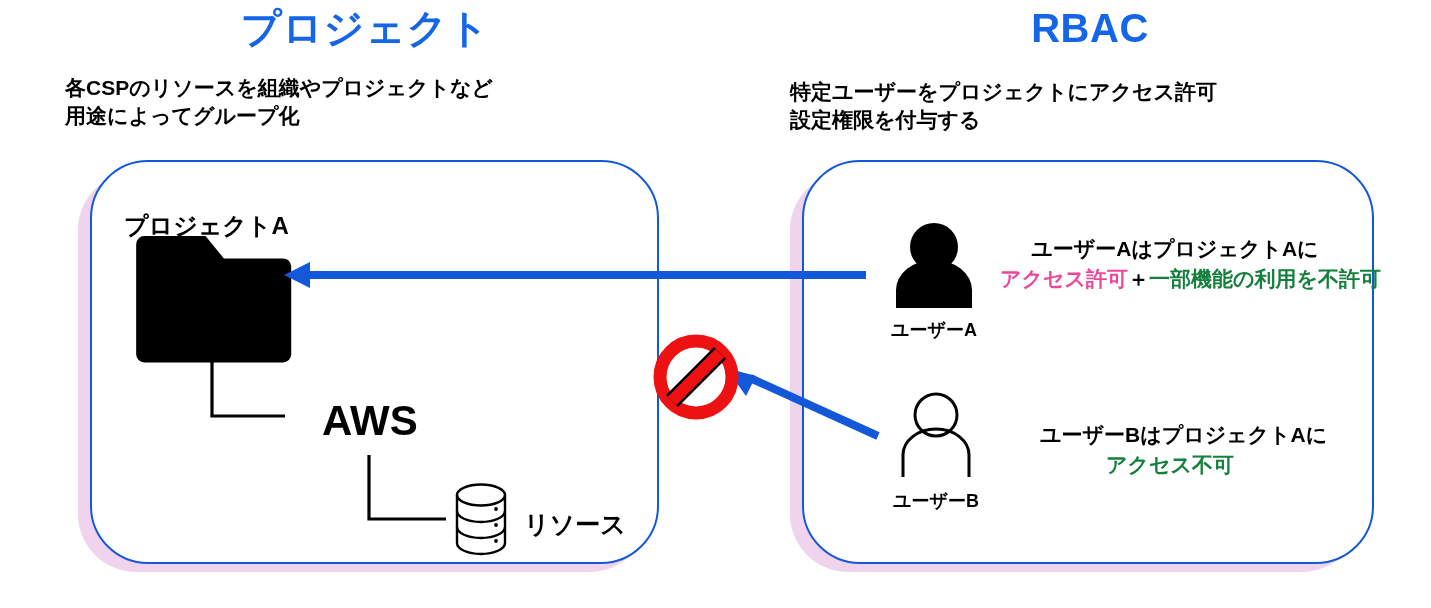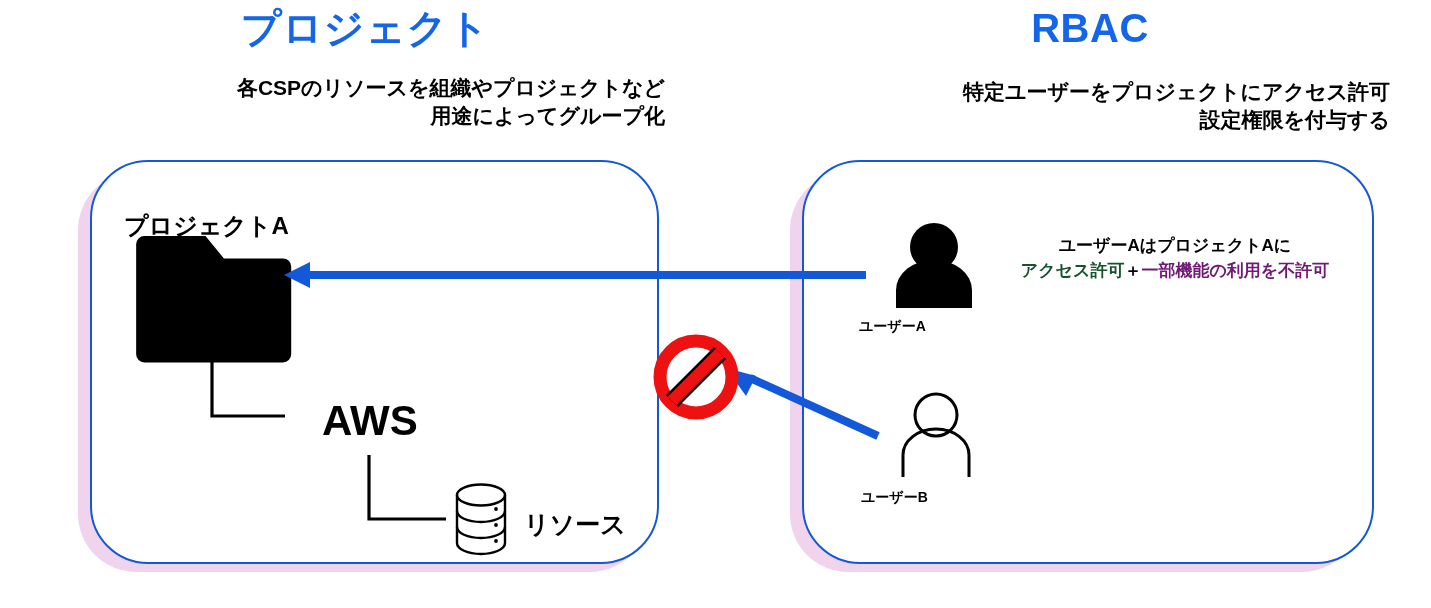--- a/index.html
+++ b/index.html
@@ -10,21 +10,21 @@
   }
   .stage{position:absolute;left:0;top:0;width:1431px;height:500px;}
   .abs{position:absolute;}
 
   
   .col-title{
     font-size:40px;font-weight:bold;letter-spacing:0.5px;
     text-align:center;line-height:1;white-space:nowrap;
   }
   .col-sub{
-    font-size:21px;font-weight:bold;text-align:right;
+    font-size:21px;font-weight:bold;text-align:left;
     line-height:1.32;white-space:pre-line;
   }
 
   
   .panel-shadow{
     border-radius:58px;background:#f0d4ee;
   }
   .panel{
     border:2.5px solid #1358d8;border-radius:58px;background:#ffffff;
   }
@@ -32,28 +32,28 @@
   
   .panel-label{
     font-size:24px;font-weight:bold;white-space:nowrap;margin-top:21px;
   }
   .aws-text{font-size:42px;font-weight:bold;white-space:nowrap;}
   .sub-text{font-size:19px;font-weight:bold;white-space:nowrap;}
   .res-text{font-size:25px;font-weight:bold;white-space:nowrap;}
 
   
   .user-caption{
-    font-size:14px;font-weight:bold;text-align:left;white-space:nowrap;
+    font-size:18px;font-weight:bold;text-align:center;white-space:nowrap;
   }
   .note{
-    font-size:17px;font-weight:bold;text-align:center;
+    font-size:21px;font-weight:bold;text-align:center;
     line-height:1.45;white-space:nowrap;
   }
-  .t-blue{color:#14532d;}
-  .t-red{color:#701a75;}
+  .t-blue{color:#ec4899;}
+  .t-red{color:#15803d;}
   .t-black{color:#000;}
 
   svg{display:block;overflow:visible;}
 </style>
 </head>
 <body>
 
 <div class="stage">
 
   <div class="abs col-title" style="left:115px;top:8px;width:500px;color:#1565e8;">プロジェクト</div>
@@ -128,20 +128,24 @@
 
   <div class="abs" style="left:898px;top:392px;width:76px;height:85px;">
     <svg width="76" height="85" viewBox="0 0 76 85">
       <circle cx="38" cy="23" r="21" fill="none" stroke="#000000" stroke-width="3"></circle>
       <path d="M5 85 v-22 a33 26 0 0 1 66 0 v22" fill="none" stroke="#000000" stroke-width="3"></path>
     </svg>
   </div>
   <div class="abs user-caption" style="left:861px;top:489px;width:150px;">ユーザーB</div>
 
   <div class="abs note" style="left:1040px;top:420px;width:260px;">
+    <div>ユーザーBはプロジェクトAに</div>
+    <div>
+      <span class="t-red">アクセス不可</span>
+    </div>
   </div>
 
   <div class="abs" style="left:280px;top:258px;width:596px;height:34px;">
     <svg width="596" height="34" viewBox="0 0 596 34">
       <line x1="586" y1="17" x2="24" y2="17" stroke="#1358d8" stroke-width="8"></line>
       <polygon points="4,17 30,4 30,30" fill="#1358d8"></polygon>
     </svg>
   </div>
 
   <div class="abs" style="left:718px;top:362px;width:170px;height:84px;">

